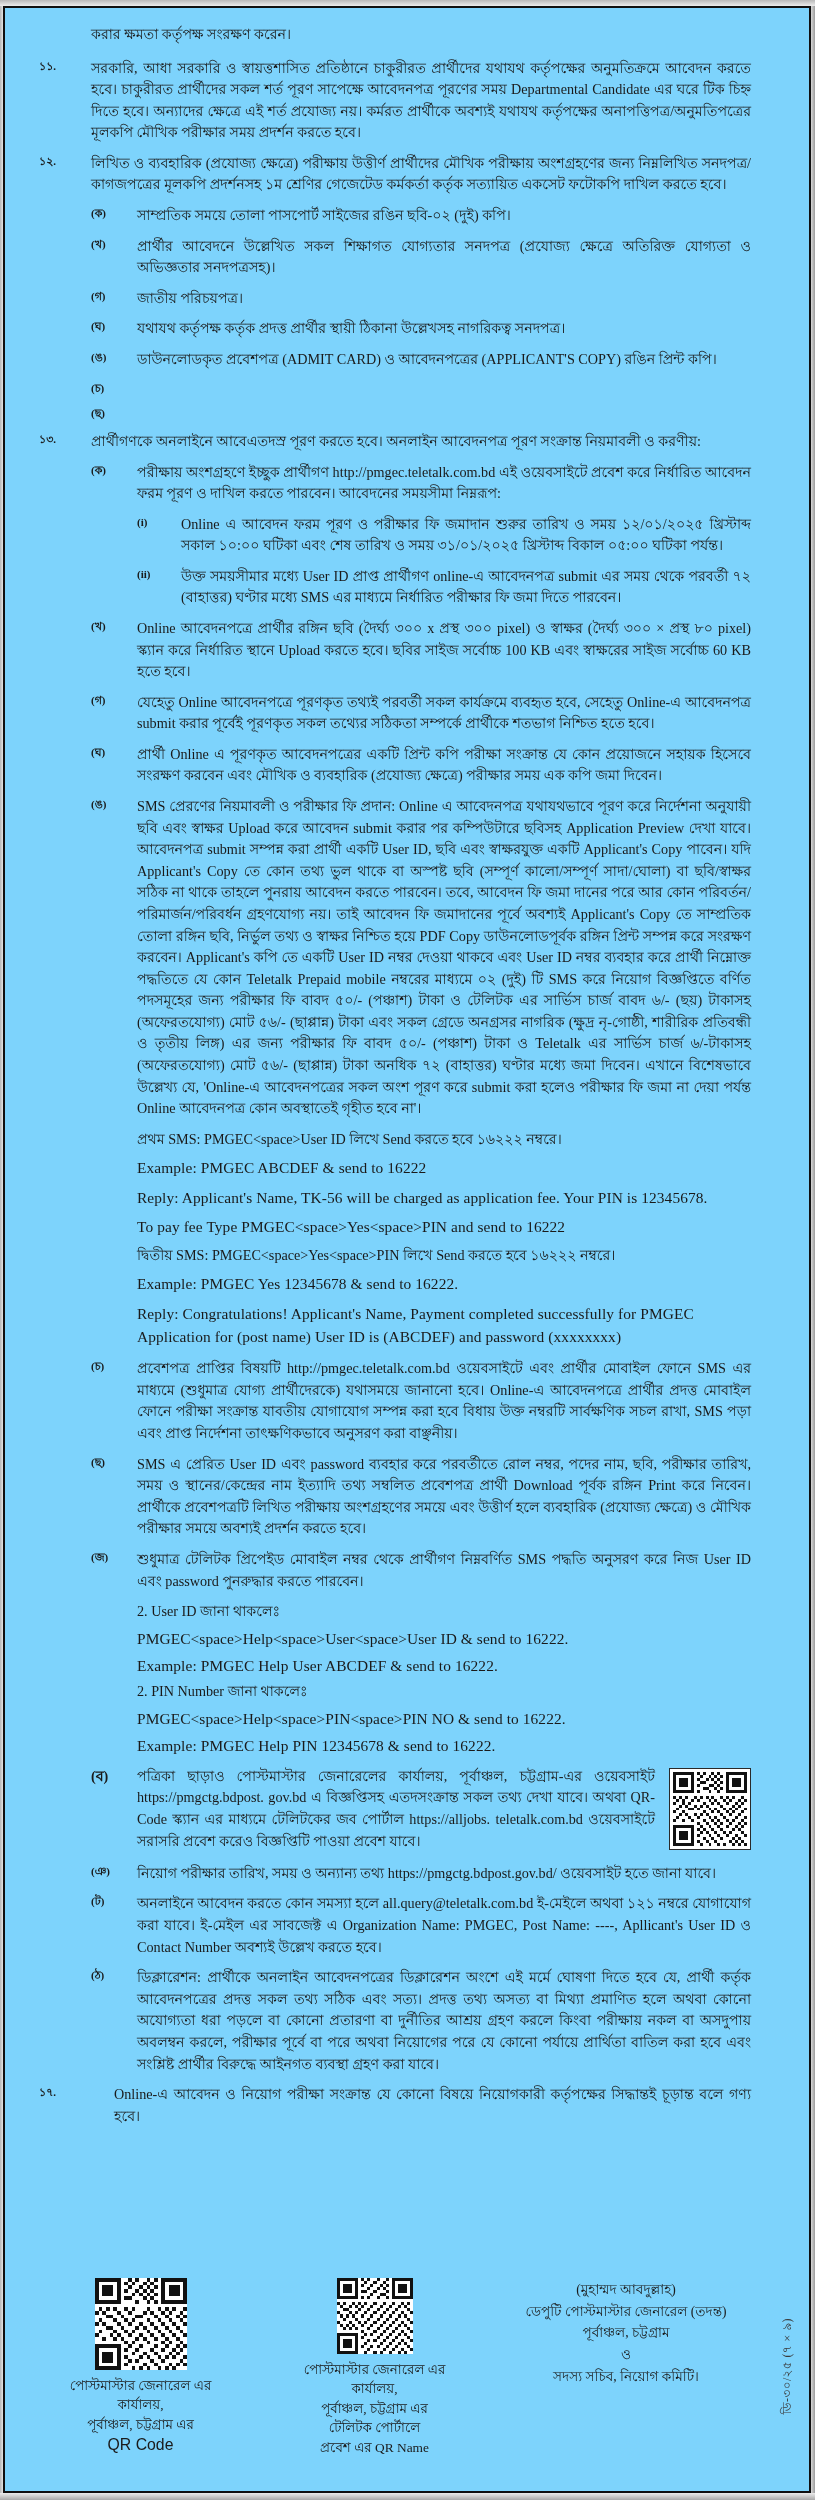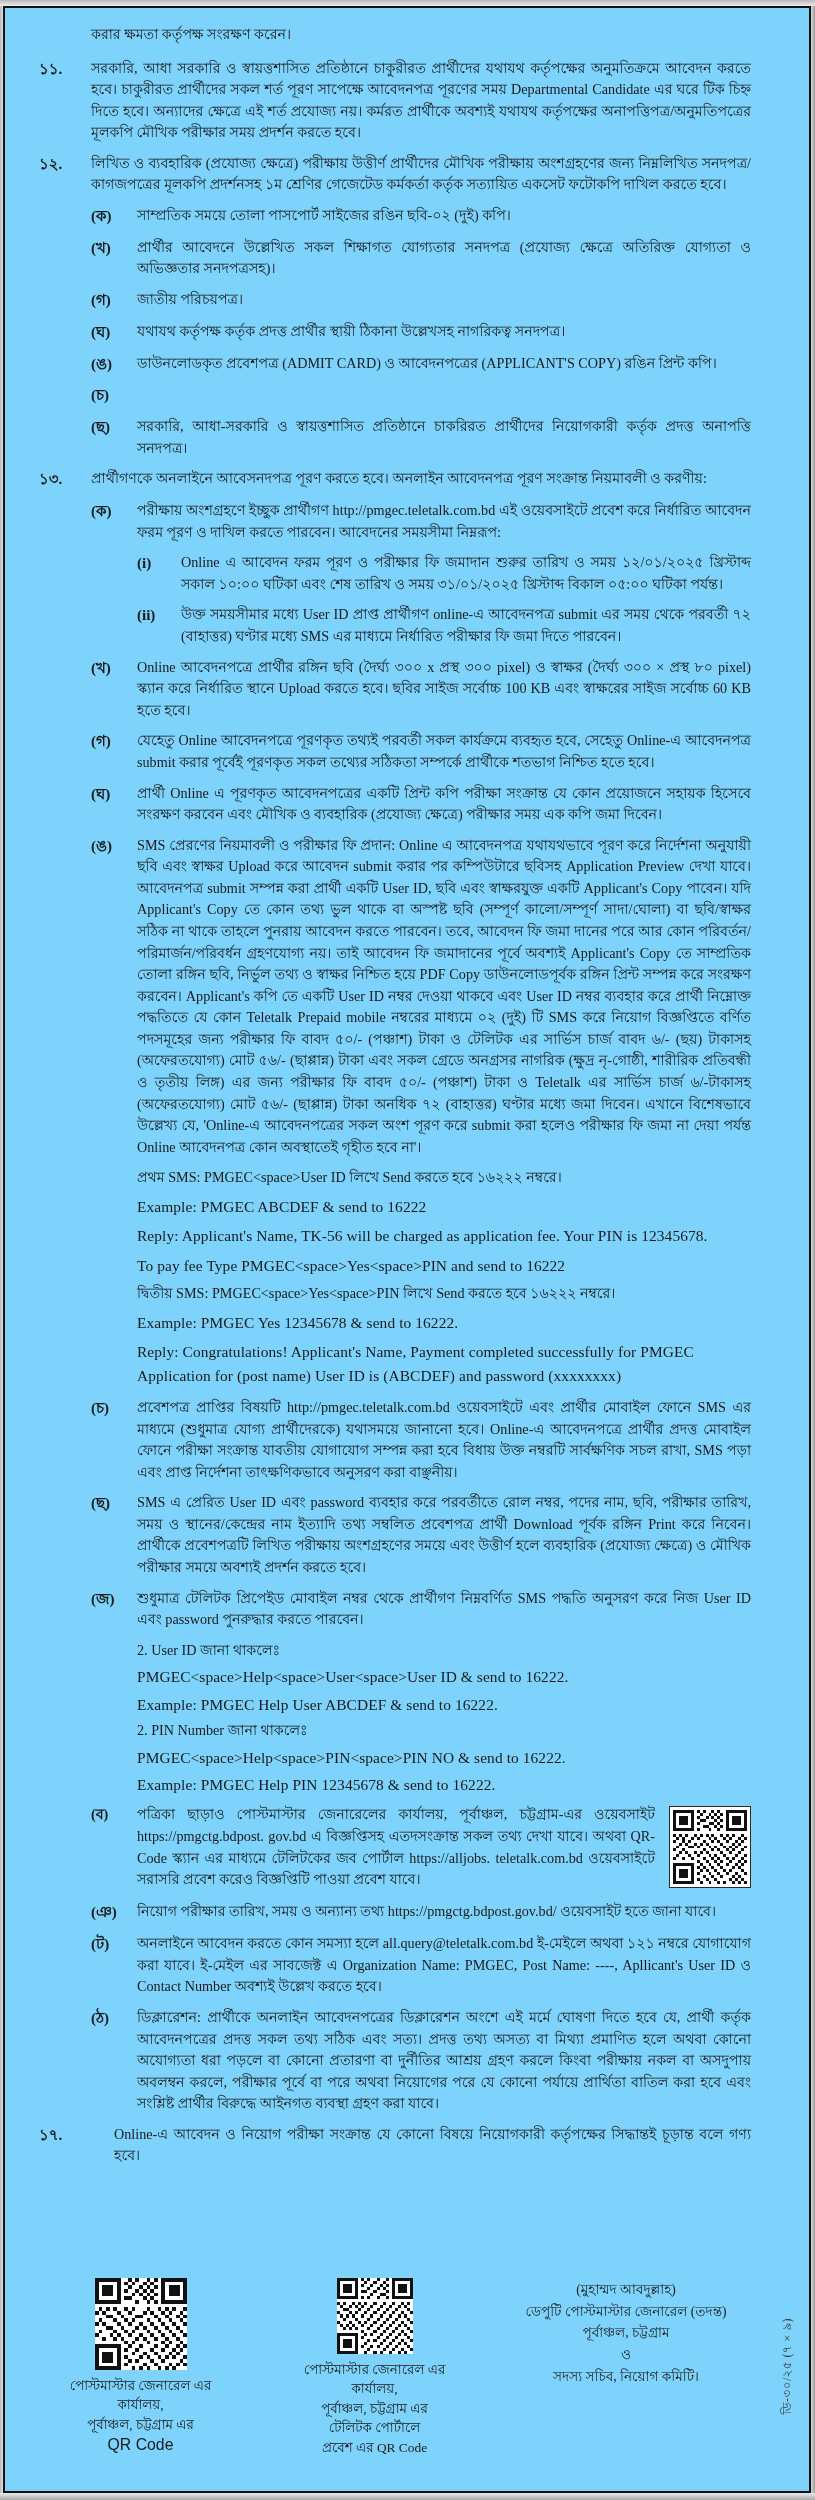--- a/index.html
+++ b/index.html
@@ -70,21 +70,21 @@
   
   .para {
     display: flex;
     align-items: flex-start;
     margin-bottom: 9px;
   }
   .marker {
     flex: 0 0 auto;
     font-weight: 600;
     line-height: 1.52;
-    font-size: 15px;
+    font-size: 11px;
   }
   .body-text {
     flex: 1 1 auto;
     text-align: justify;
     line-height: 1.52;
     font-size: 14.2px;
     text-justify: inter-word;
     hyphens: none;
   }
 
@@ -241,26 +241,25 @@
       </div>
       <div class="para lvl2">
         <div class="marker">(ঙ)</div>
         <div class="body-text">ডাউনলোডকৃত প্রবেশপত্র (ADMIT CARD) ও আবেদনপত্রের (APPLICANT'S COPY) রঙিন প্রিন্ট কপি।</div>
       </div>
       <div class="para lvl2">
         <div class="marker">(চ)</div>
       </div>
       <div class="para lvl2">
         <div class="marker">(ছ)</div>
-        <div class="body-text">সরকারি, আধা-সরকারি ও স্বায়ত্তশাসিত প্রতিষ্ঠানে চাকরিরত প্রার্থীদের নিয়োগকারী কর্তৃক প্রদত্ত অনাপত্তি সনদপত্র।</div>
       </div>
 
       <div class="para lvl1">
         <div class="marker">১৩.</div>
-        <div class="body-text">প্রার্থীগণকে অনলাইনে আবেসনদপত্র পূরণ করতে হবে। অনলাইন আবেদনপত্র পূরণ সংক্রান্ত নিয়মাবলী ও করণীয়:</div>
+        <div class="body-text">প্রার্থীগণকে অনলাইনে আবেএতদস্র পূরণ করতে হবে। অনলাইন আবেদনপত্র পূরণ সংক্রান্ত নিয়মাবলী ও করণীয়:</div>
       </div>
 
       <div class="para lvl2">
         <div class="marker">(ক)</div>
         <div class="body-text">পরীক্ষায় অংশগ্রহণে ইচ্ছুক প্রার্থীগণ http://pmgec.teletalk.com.bd এই ওয়েবসাইটে প্রবেশ করে নির্ধারিত আবেদন ফরম পূরণ ও দাখিল করতে পারবেন। আবেদনের সময়সীমা নিম্নরূপ:</div>
       </div>
 
       <div class="para lvl3">
         <div class="marker">(i)</div>
         <div class="body-text">Online এ আবেদন ফরম পূরণ ও পরীক্ষার ফি জমাদান শুরুর তারিখ ও সময় ১২/০১/২০২৫ খ্রিস্টাব্দ সকাল ১০:০০ ঘটিকা এবং শেষ তারিখ ও সময় ৩১/০১/২০২৫ খ্রিস্টাব্দ বিকাল ০৫:০০ ঘটিকা পর্যন্ত।</div>
@@ -872,21 +871,21 @@
                 <rect x="17" y="24" width="1" height="1"></rect>
               <rect x="20" y="24" width="1" height="1"></rect>
                 <rect x="22" y="24" width="1" height="1"></rect>
             </g>
           </svg>
         </div>
         <span class="footer-caption-line">পোস্টমাস্টার জেনারেল এর</span>
         <span class="footer-caption-line">কার্যালয়,</span>
         <span class="footer-caption-line">পূর্বাঞ্চল, চট্টগ্রাম এর</span>
         <span class="footer-caption-line">টেলিটক পোর্টালে</span>
-        <span class="footer-caption-line">প্রবেশ এর QR Code</span>
+        <span class="footer-caption-line">প্রবেশ এর QR Name</span>
       </div>
 
       <div class="footer-col c3">
         <div class="sig-name">(মুহাম্মদ আবদুল্লাহ)</div>
         <div class="sig-name">ডেপুটি পোস্টমাস্টার জেনারেল (তদন্ত)</div>
         <div class="sig-name">পূর্বাঞ্চল, চট্টগ্রাম</div>
         <div class="sig-name">ও</div>
         <div class="sig-name">সদস্য সচিব, নিয়োগ কমিটি।</div>
       </div>
 

